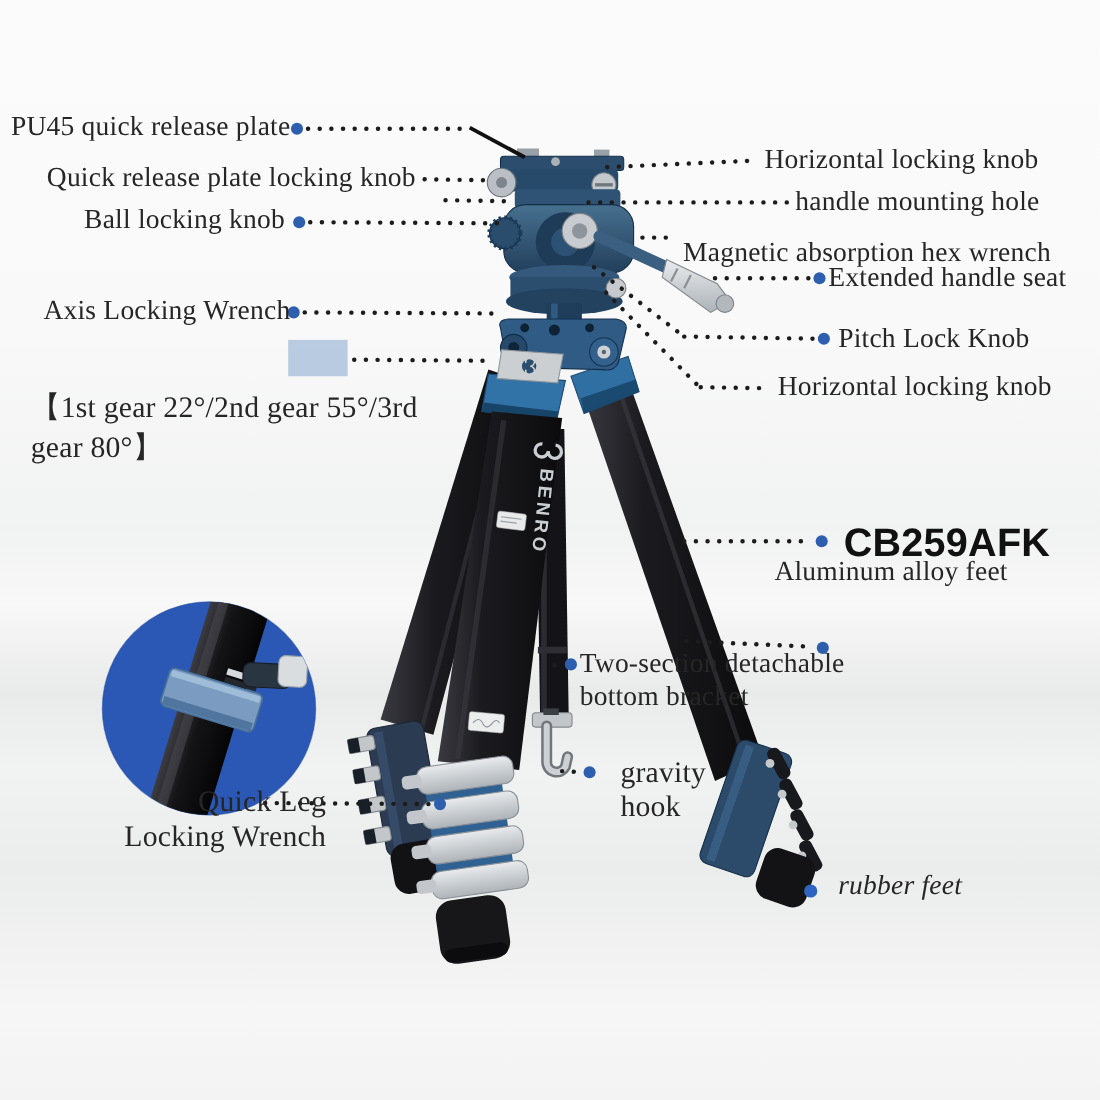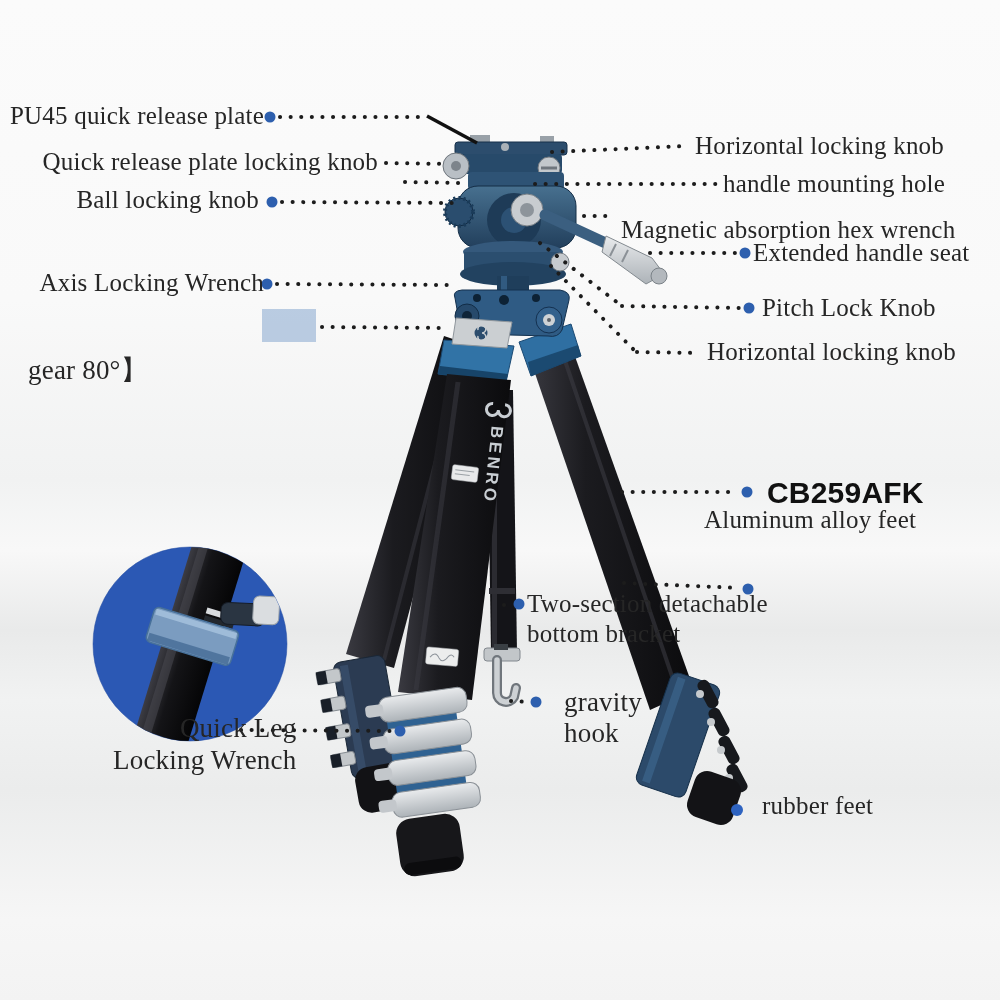--- a/index.html
+++ b/index.html
@@ -8,21 +8,21 @@
     background:linear-gradient(180deg,#fbfbfb 0%,#f9f9f9 30%,#f1f2f2 48%,#f8f8f8 55%,#e9eaea 63%,#f1f2f2 70%,#ebecec 79%,#f6f6f6 92%,#f3f3f3 100%);
     font-family:"Liberation Serif","DejaVu Serif","DejaVu Sans",serif;
   }
   #art{position:absolute;left:0;top:0;z-index:1;}
   .lbl{
     position:absolute;z-index:3;color:#262626;font-size:25px;line-height:30px;
     white-space:nowrap;letter-spacing:.2px;
   }
   .lbl span{display:block;}
   .lbl-r{text-align:right;margin-left:20px;}
-  .lbl-model{font-family:"Liberation Sans","DejaVu Sans",sans-serif;font-weight:700;font-size:30px;color:#111;}
+  .lbl-model{font-family:"Liberation Sans","DejaVu Sans",sans-serif;font-weight:700;font-size:36px;color:#111;}
   .lbl-big{font-size:27px;}
   #angle-highlight{
     position:absolute;z-index:4;left:262px;top:309px;width:54px;height:33px;
     background:rgba(139,170,209,.58);
   }
 </style>
 </head>
 <body>
 
 <div id="stage">
@@ -263,20 +263,21 @@
     <circle cx="737" cy="810" r="6" fill="#2e63c0"></circle>
   </g>
 </svg>
 
   <div class="lbl lbl-r" style="right:736px;top:101px;">PU45 quick release plate</div>
   <div class="lbl lbl-r" style="right:622px;top:147px;">Quick release plate locking knob</div>
   <div class="lbl lbl-r" style="right:741px;top:185px;">Ball locking knob</div>
   <div class="lbl lbl-r" style="right:736px;top:268px;">Axis Locking Wrench</div>
   <div id="angle-highlight"></div>
   <div class="lbl lbl-big" style="left:28px;top:352px;line-height:36px;">
+    <span>【1st gear 22°/2nd gear 55°/3rd</span>
     <span style="padding-left:0;">gear 80°】</span>
   </div>
 
   <div class="lbl" style="left:695px;top:131px;">Horizontal locking knob</div>
   <div class="lbl" style="left:723px;top:169px;">handle mounting hole</div>
   <div class="lbl" style="left:621px;top:215px;">Magnetic absorption hex wrench</div>
   <div class="lbl" style="left:753px;top:238px;">Extended handle seat</div>
   <div class="lbl" style="left:762px;top:293px;">Pitch Lock Knob</div>
   <div class="lbl" style="left:707px;top:337px;">Horizontal locking knob</div>
 
@@ -288,15 +289,15 @@
     <span>bottom bracket</span>
   </div>
   <div class="lbl lbl-big" style="left:548px;top:687px;line-height:31px;margin-left:16px;">
     <span>gravity</span>
     <span>hook</span>
   </div>
   <div class="lbl lbl-big" style="left:113px;top:712px;line-height:32px;text-align:right;">
     <span>Quick Leg</span>
     <span>Locking Wrench</span>
   </div>
-  <div class="lbl" style="left:762px;top:791px;">rubber feet</div>
+  <div class="lbl" style="left:762px;top:791px;font-style:italic;">rubber feet</div>
 
 </div>
 
 </body></html>

